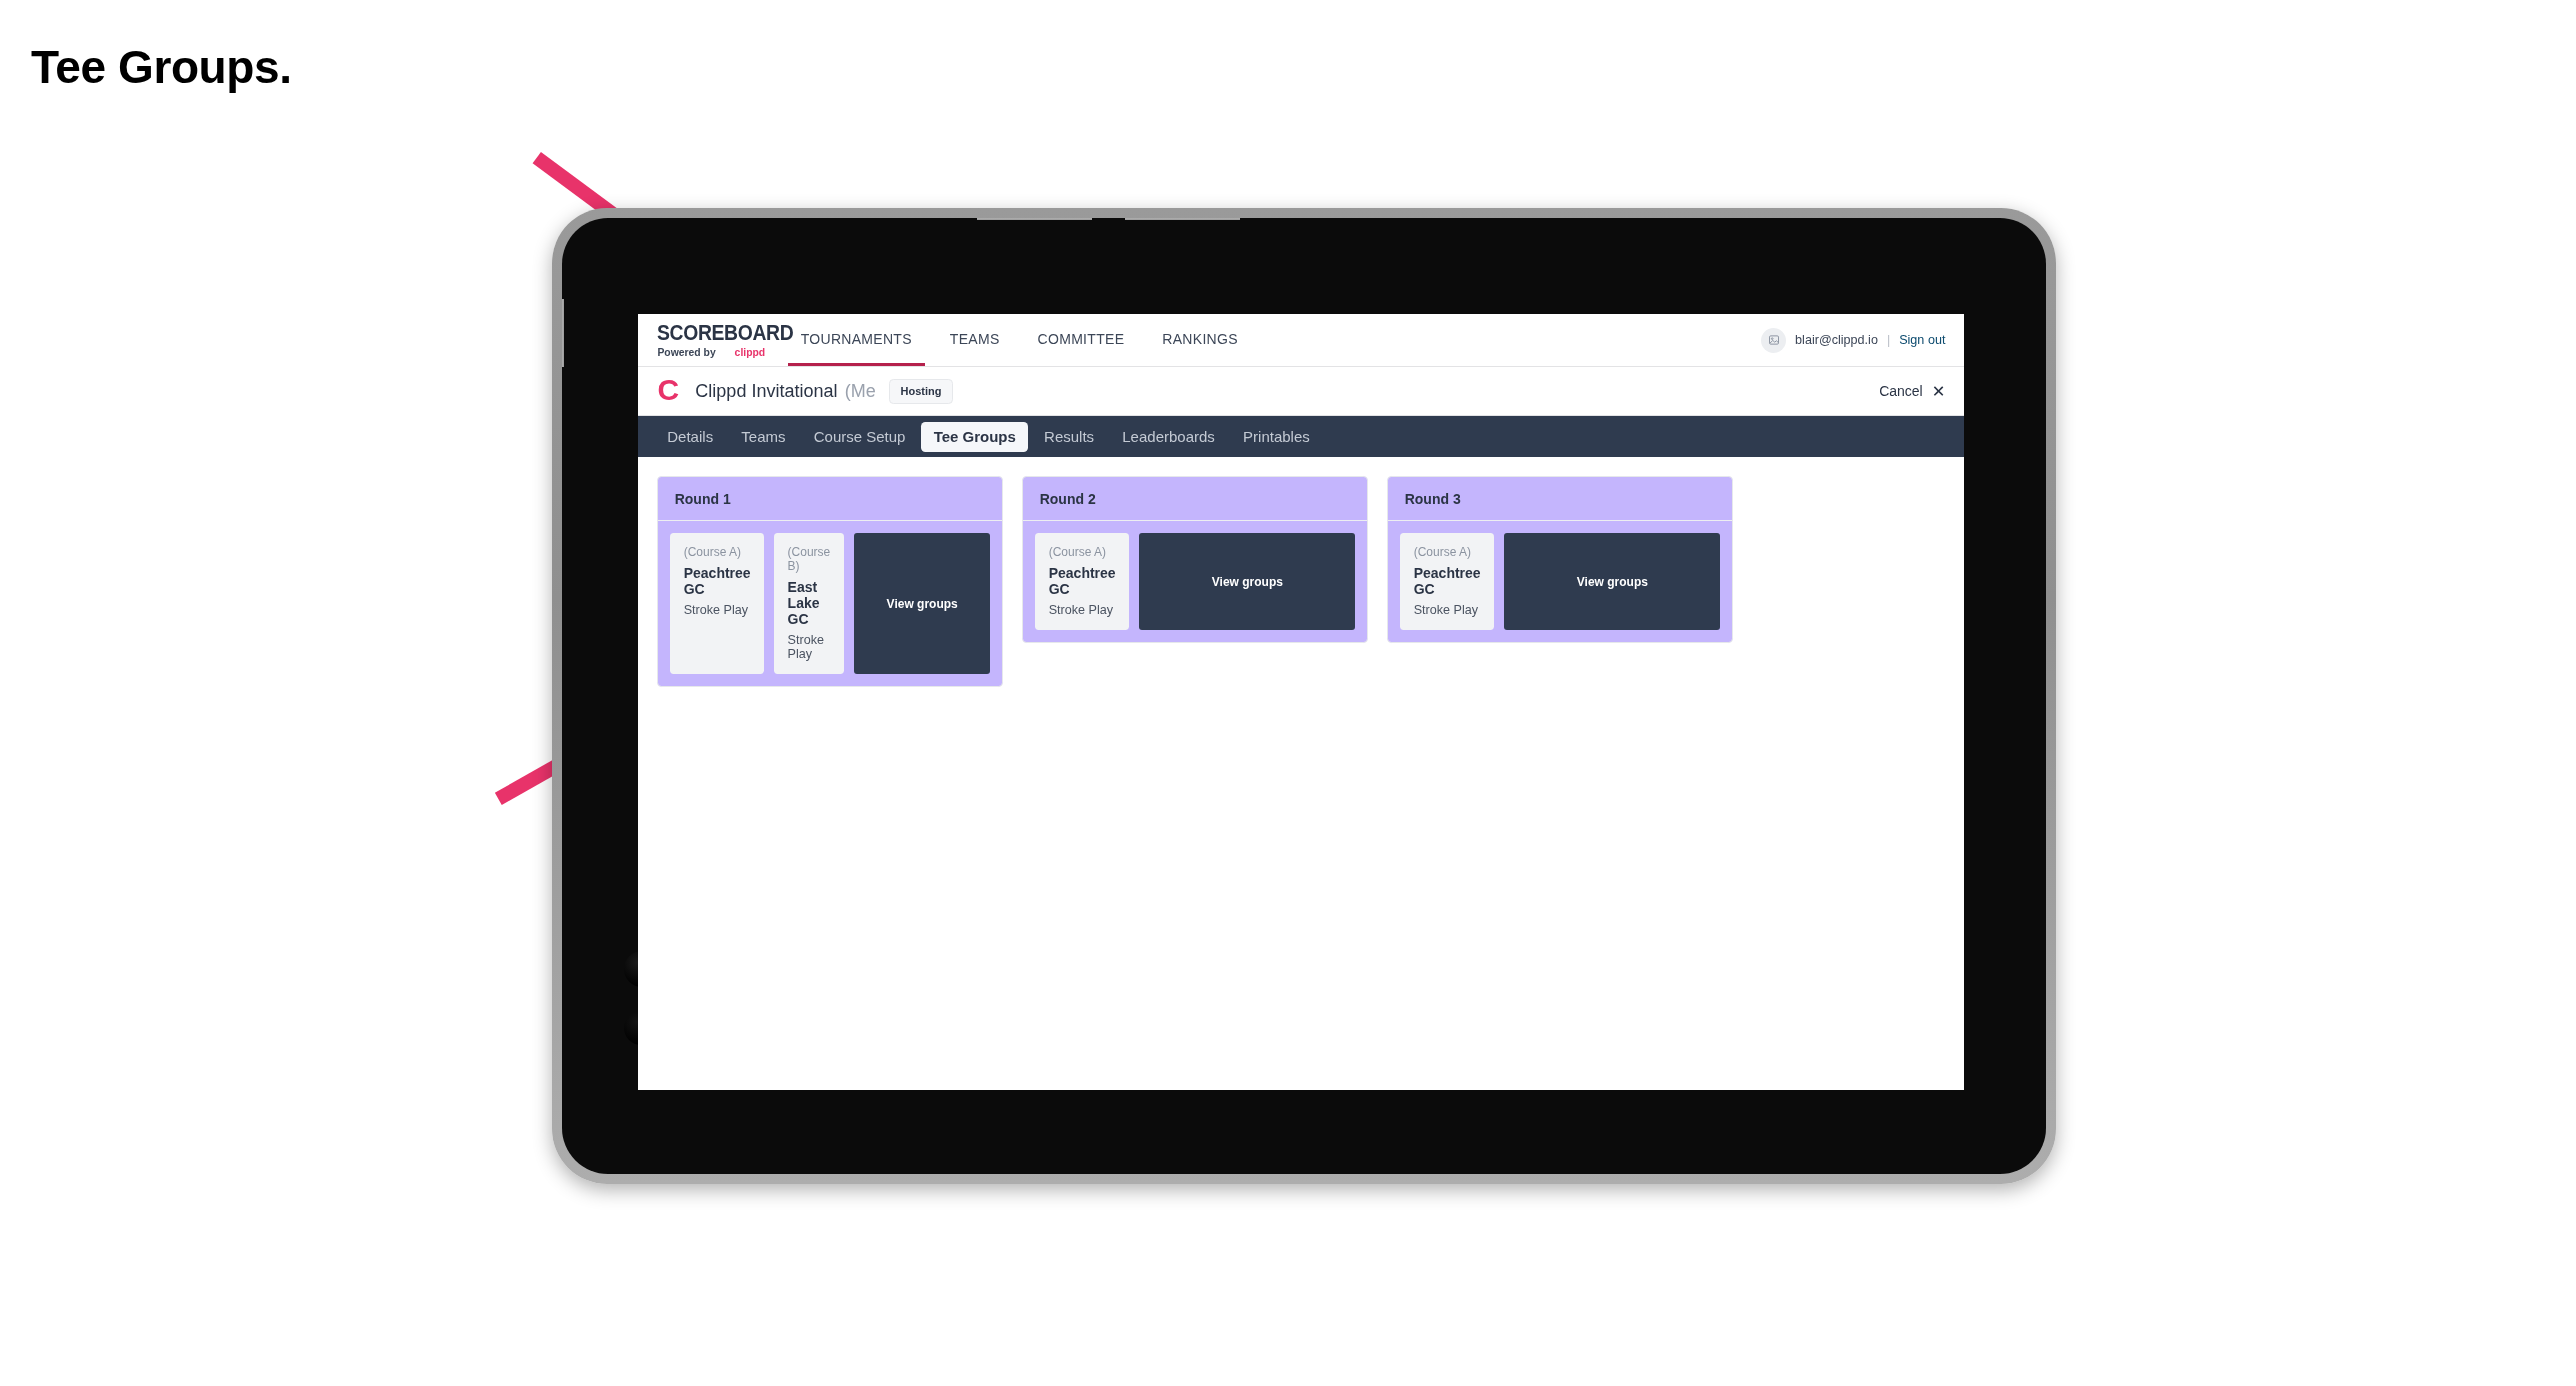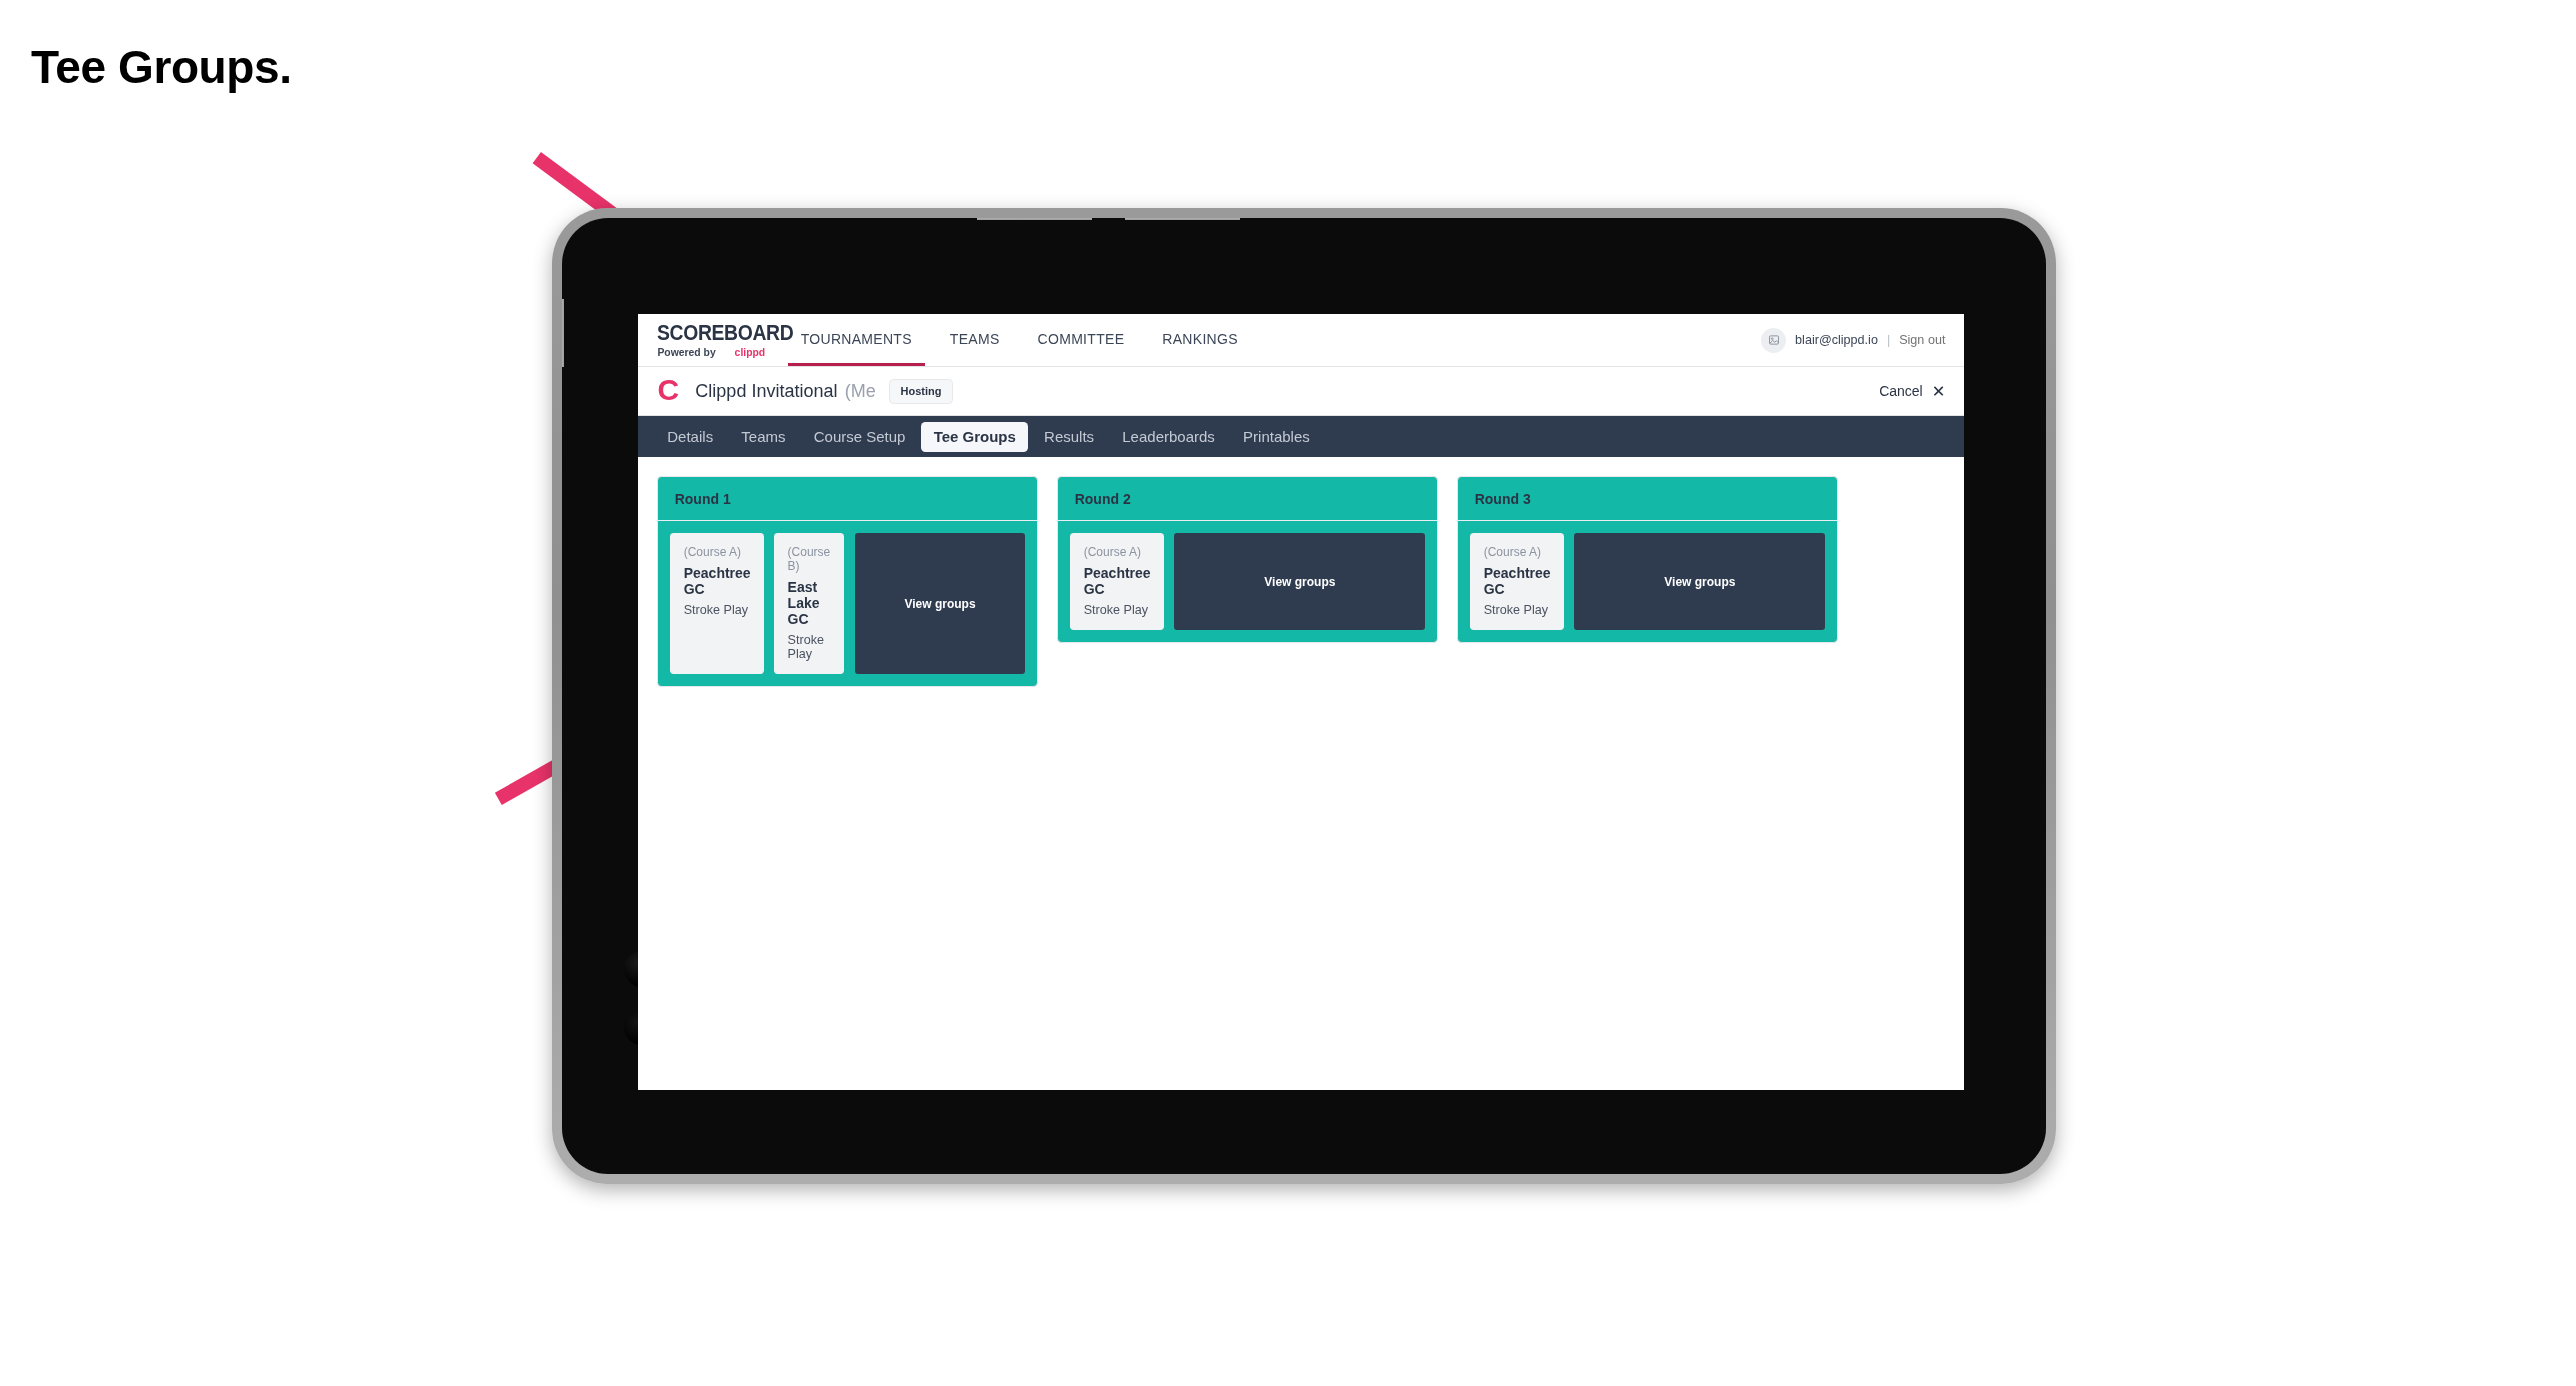--- a/index.html
+++ b/index.html
@@ -105,21 +105,21 @@
   #user-block {
     margin-left: auto; display:flex; align-items:center; gap: 9px;
     padding-right: 19px; font-size: 12.6px; color:#3c4657;
   }
   .avatar-chip {
     width: 25px; height: 25px; border-radius: 50%;
     background: #eceef1; display:flex; align-items:center; justify-content:center;
     color:#8b93a0; font-size: 12px;
   }
   .sep-pipe { color:#b9bec7; }
-  #user-block a { color:#737373; text-decoration:none; }
+  #user-block a { color:#0c4a6e; text-decoration:none; }
 
   
   #titlebar {
     height: 49px; display:flex; align-items:center;
     padding: 0 19px; border-bottom: 0.7px solid #e3e3e5;
     position: relative;
   }
   #c-mark {
     font-size: 30px; font-weight: 800; color:#e8336a;
     font-family: "Liberation Sans", sans-serif;
@@ -145,22 +145,22 @@
   }
   .tab {
     font-size: 15px; color:#c4cad4; padding: 6.7px 12.6px; border-radius: 4.4px;
     font-weight: 500;
   }
   .tab.active { background:#f5f7fa; color:#2b3445; font-weight: 700; }
 
   
   #content { padding: 19px 19px; display:flex; gap: 19px; align-items:flex-start; }
   .round-card {
-    width: 381px;
-    background:#14b8a6;
+    width: 346px;
+    background:#c4b5fd;
     border: 0.7px solid #e6e8eb;
     border-radius: 4.4px;
     overflow: hidden;
   }
   .round-head {
     padding: 13.3px 16.3px;
     font-size: 14px; font-weight: 700; color:#2b3445;
     border-bottom: 0.7px solid #edeef1;
   }
   .round-body { padding: 12px; display:flex; flex-direction:row; gap: 10.4px; }

